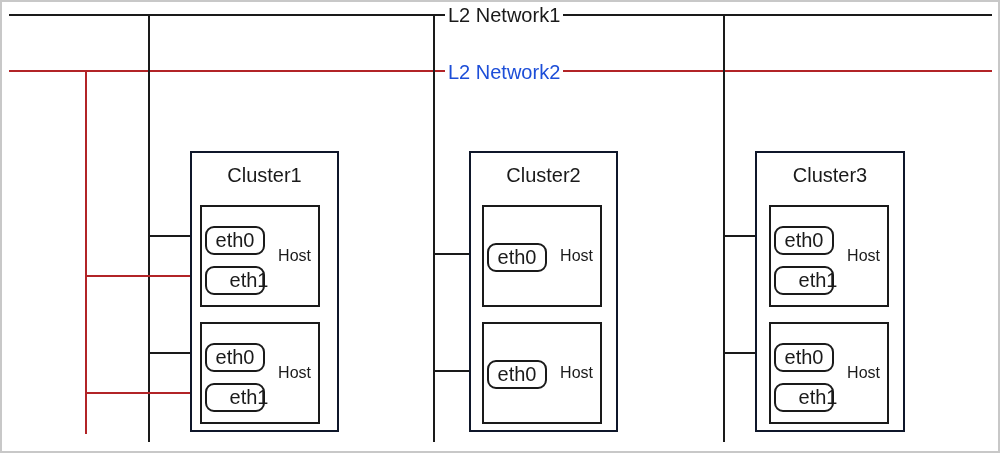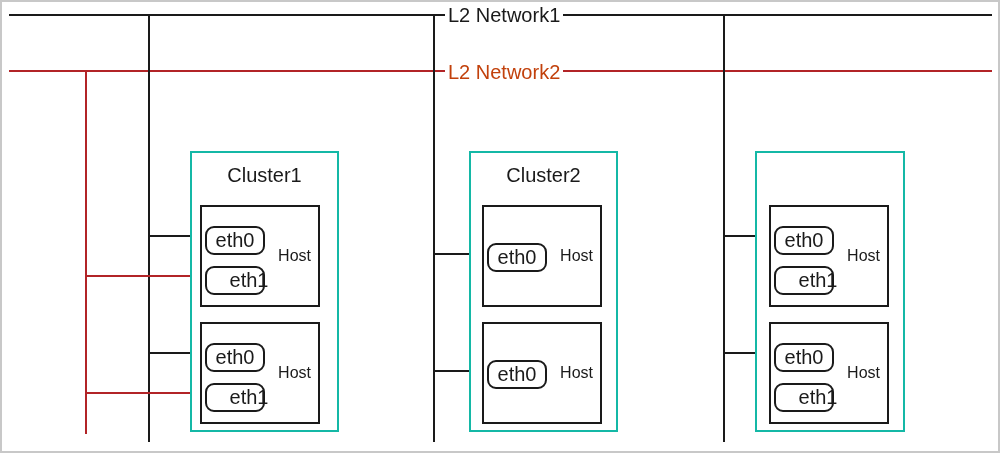--- a/index.html
+++ b/index.html
@@ -18,25 +18,25 @@
   .hline.red,.vline.red{background:#b22427;}
   .netlabel{
     position:absolute;
     height:22px;line-height:22px;
     background:#ffffff;
     padding:0 3px;
     font-size:20px;
     white-space:nowrap;
     text-align:center;
   }
-  .netlabel.red{color:#c2410c;}
+  .netlabel.red{color:#1d4ed8;}
   .cluster{
     position:absolute;
     box-sizing:border-box;
-    border:2px solid #14b8a6;
+    border:2px solid #0f172a;
     background:#ffffff;
     width:149px;height:281px;top:149px;
   }
   .cluster-title{
     position:absolute;top:11px;left:0;width:100%;
     text-align:center;font-size:20px;
   }
   .host{
     position:absolute;
     box-sizing:border-box;
@@ -114,20 +114,21 @@
       <div class="eth center">eth0</div>
       <div class="host-label">Host</div>
     </div>
     <div class="host" style="left:11px;top:169px;">
       <div class="eth center">eth0</div>
       <div class="host-label">Host</div>
     </div>
   </div>
 
   <div class="cluster" style="left:753px;width:150px;">
+    <div class="cluster-title">Cluster3</div>
     <div class="host" style="left:12px;top:52px;">
       <div class="eth eth0">eth0</div>
       <div class="eth eth1">eth1</div>
       <div class="host-label">Host</div>
     </div>
     <div class="host" style="left:12px;top:169px;">
       <div class="eth eth0">eth0</div>
       <div class="eth eth1">eth1</div>
       <div class="host-label">Host</div>
     </div>

